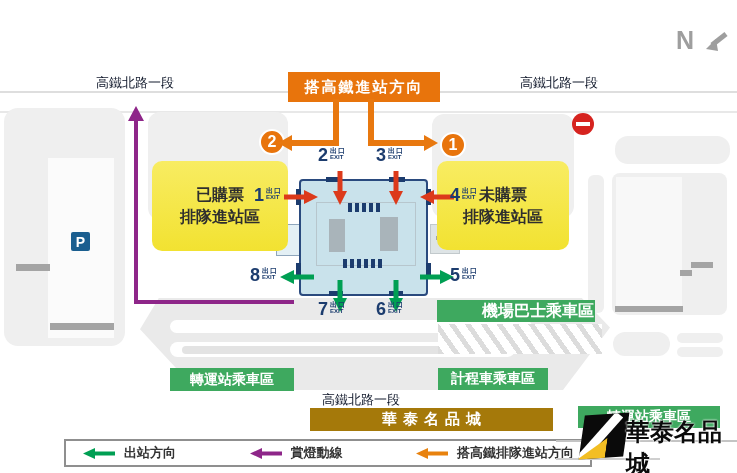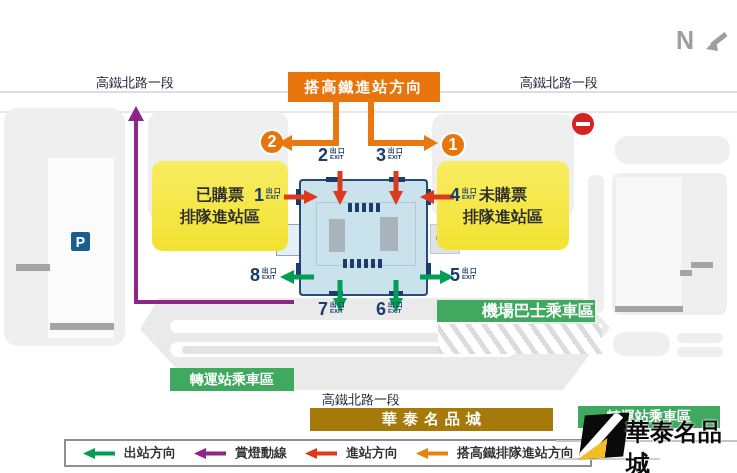--- a/index.html
+++ b/index.html
@@ -254,20 +254,21 @@
   </div>
   <div class="abs exit" style="left:376px;top:300px;">
     <span class="exit-no">6</span>
     <span class="exit-stack">
         <span class="cjk">出口</span>
         <span class="en">EXIT</span>
       </span>
   </div>
 
   <div class="abs gbox" style="left:437px;top:300px;width:114px;height:22px;font-size:16px;padding-left:44px;">機場巴士乘車區</div>
+  <div class="abs gbox" style="left:438px;top:368px;width:110px;height:22px;font-size:14px;">計程車乘車區</div>
   <div class="abs gbox" style="left:170px;top:368px;width:124px;height:23px;font-size:14px;">轉運站乘車區</div>
   <div class="abs gbox" style="left:578px;top:406px;width:142px;height:22px;font-size:14px;z-index:25;">轉運站乘車區</div>
   <div class="abs brownbox">華泰名品城</div>
 
   <div class="abs legend">
     <div class="legend-item">
       <svg width="34" height="13">
         <line x1="33" y1="6.5" x2="12" y2="6.5" stroke="#009F53" stroke-width="4"></line>
           <polygon points="13,1 13,12 1,6.5" fill="#009F53"></polygon>
       </svg>
@@ -275,27 +276,20 @@
     </div>
     <div class="legend-item">
       <svg width="34" height="13">
         <line x1="33" y1="6.5" x2="12" y2="6.5" stroke="#8E2689" stroke-width="4"></line>
           <polygon points="13,1 13,12 1,6.5" fill="#8E2689"></polygon>
       </svg>
       <span class="legend-label">賞燈動線</span>
     </div>
     <div class="legend-item">
       <svg width="34" height="13">
-        <line x1="33" y1="6.5" x2="12" y2="6.5" stroke="#DC3A1B" stroke-width="4"></line>
-          <polygon points="13,1 13,12 1,6.5" fill="#DC3A1B"></polygon>
-      </svg>
-      <span class="legend-label">進站方向</span>
-    </div>
-    <div class="legend-item">
-      <svg width="34" height="13">
         <line x1="33" y1="6.5" x2="12" y2="6.5" stroke="#E8820E" stroke-width="4"></line>
           <polygon points="13,1 13,12 1,6.5" fill="#E8820E"></polygon>
       </svg>
       <span class="legend-label">搭高鐵排隊進站方向</span>
     </div>
   </div>
 
   <div class="abs wm-line" style="left:556px;top:440px;width:181px;"></div>
   <div class="abs wm-line" style="left:556px;top:458px;width:104px;background:#CFCFCF;"></div>
   <div class="abs wm-logo">

